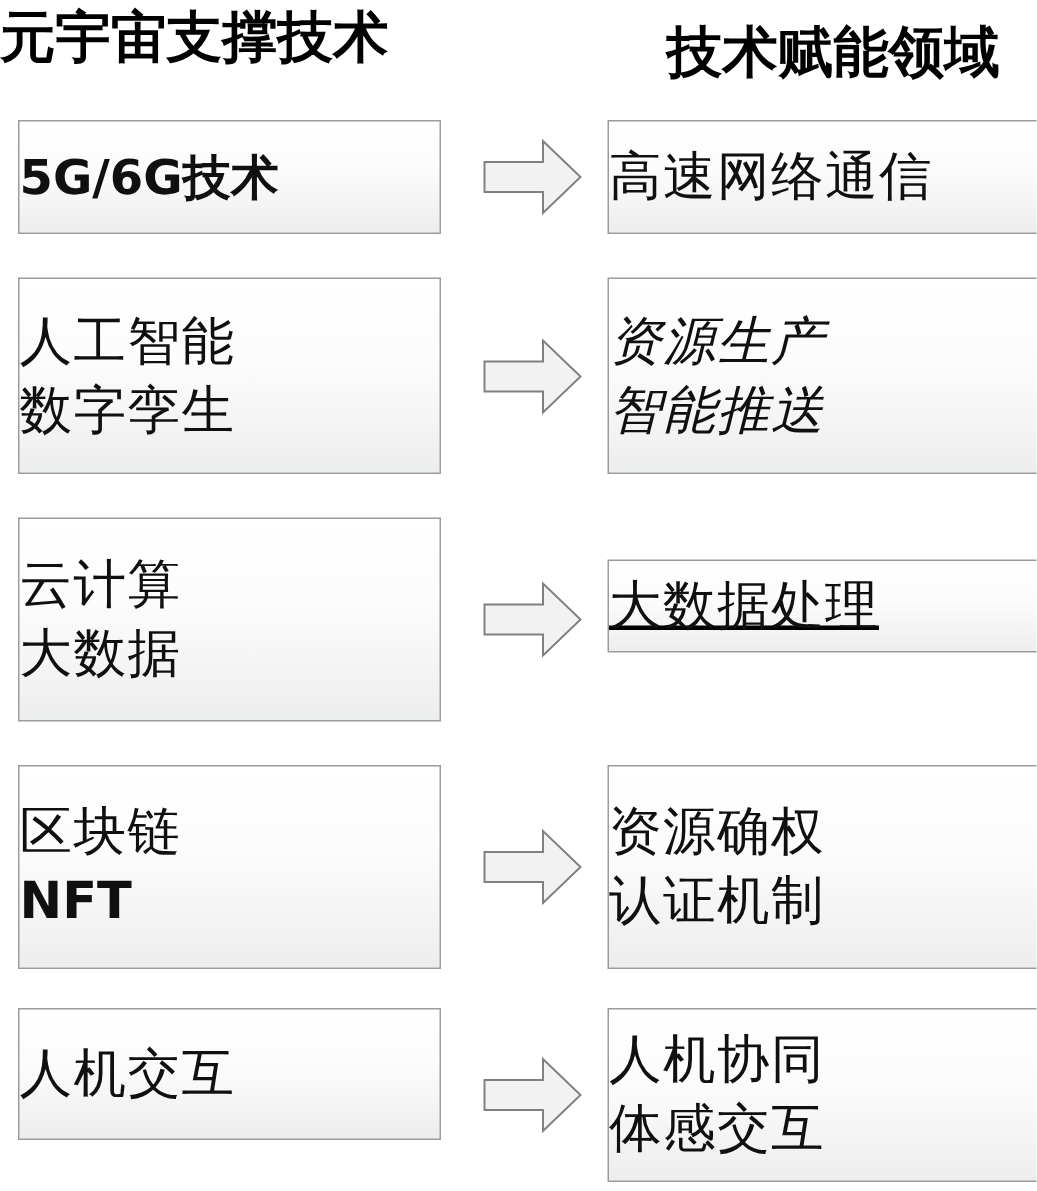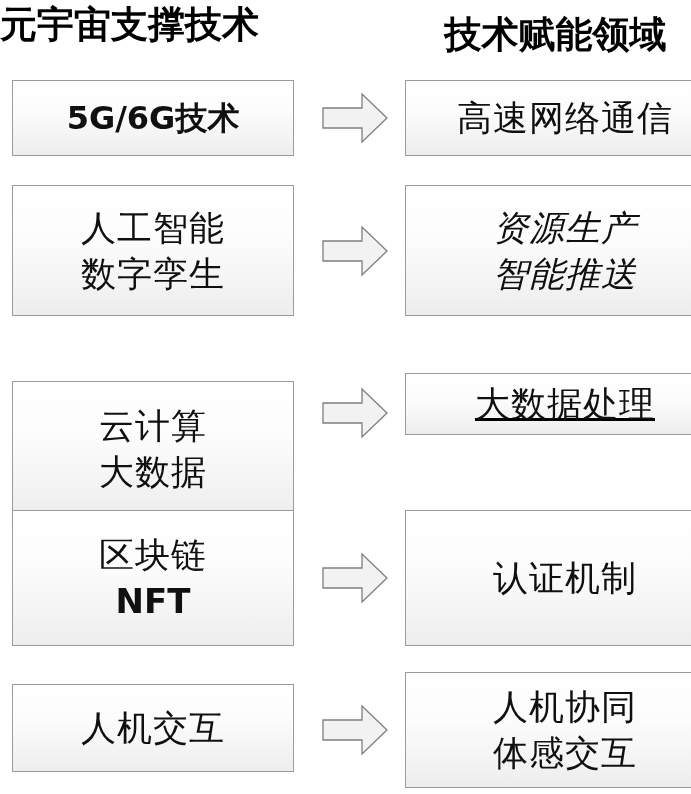--- a/index.html
+++ b/index.html
@@ -48,21 +48,21 @@
   }
 
   
   .box {
     position: absolute;
     box-sizing: border-box;
     border: 1px solid #9b9b9b;
     background: linear-gradient(to bottom, #ffffff 0%, #fcfcfc 42%, #f3f3f3 78%, #eceded 100%);
     display: flex;
     flex-direction: column;
-    align-items: center;
+    align-items: flex-start;
     justify-content: center;
     overflow: hidden;
   }
   .box.left-box  { left: 12px;  width: 282px; }
   .box.right-box { left: 405px; width: 320px; }
 
   .box-line {
     display: block;
     text-align: center;
     white-space: nowrap;
@@ -127,21 +127,21 @@
         <polygon points="1,16 40,16 40,2 65,26 40,50 40,36 1,36" fill="#f2f2f2" stroke="#7f7f7f" stroke-width="1.3" stroke-linejoin="miter"></polygon>
       </svg>
     </div>
     <div class="box right-box" style="top:0px;height:131px;font-style:italic;">
       <span class="box-line">资源生产</span>
       <span class="box-line">智能推送</span>
     </div>
   </div>
 
   <div class="row" style="top:345px;height:136px;">
-    <div class="box left-box" style="top:0px;height:136px;margin-top:36px;">
+    <div class="box left-box" style="top:0px;height:136px;">
       <span class="box-line">云计算</span>
       <span class="box-line">大数据</span>
     </div>
     <div class="arrow" style="top:42px;">
       <svg viewBox="0 0 66 52" xmlns="http://www.w3.org/2000/svg">
         <polygon points="1,16 40,16 40,2 65,26 40,50 40,36 1,36" fill="#f2f2f2" stroke="#7f7f7f" stroke-width="1.3" stroke-linejoin="miter"></polygon>
       </svg>
     </div>
     <div class="box right-box" style="top:28px;height:62px;text-decoration:underline;">
       <span class="box-line">大数据处理</span>
@@ -152,26 +152,27 @@
     <div class="box left-box" style="top:0px;height:136px;">
       <span class="box-line">区块链</span>
       <span class="box-line latin">NFT</span>
     </div>
     <div class="arrow" style="top:42px;">
       <svg viewBox="0 0 66 52" xmlns="http://www.w3.org/2000/svg">
         <polygon points="1,16 40,16 40,2 65,26 40,50 40,36 1,36" fill="#f2f2f2" stroke="#7f7f7f" stroke-width="1.3" stroke-linejoin="miter"></polygon>
       </svg>
     </div>
     <div class="box right-box" style="top:0px;height:136px;">
+      <span class="box-line">资源确权</span>
       <span class="box-line">认证机制</span>
     </div>
   </div>
 
   <div class="row" style="top:672px;height:116px;">
-    <div class="box left-box" style="top:12px;height:88px;">
+    <div class="box left-box" style="top:0px;height:88px;">
       <span class="box-line">人机交互</span>
     </div>
     <div class="arrow" style="top:32px;">
       <svg viewBox="0 0 66 52" xmlns="http://www.w3.org/2000/svg">
         <polygon points="1,16 40,16 40,2 65,26 40,50 40,36 1,36" fill="#f2f2f2" stroke="#7f7f7f" stroke-width="1.3" stroke-linejoin="miter"></polygon>
       </svg>
     </div>
     <div class="box right-box" style="top:0px;height:116px;">
       <span class="box-line">人机协同</span>
       <span class="box-line">体感交互</span>

